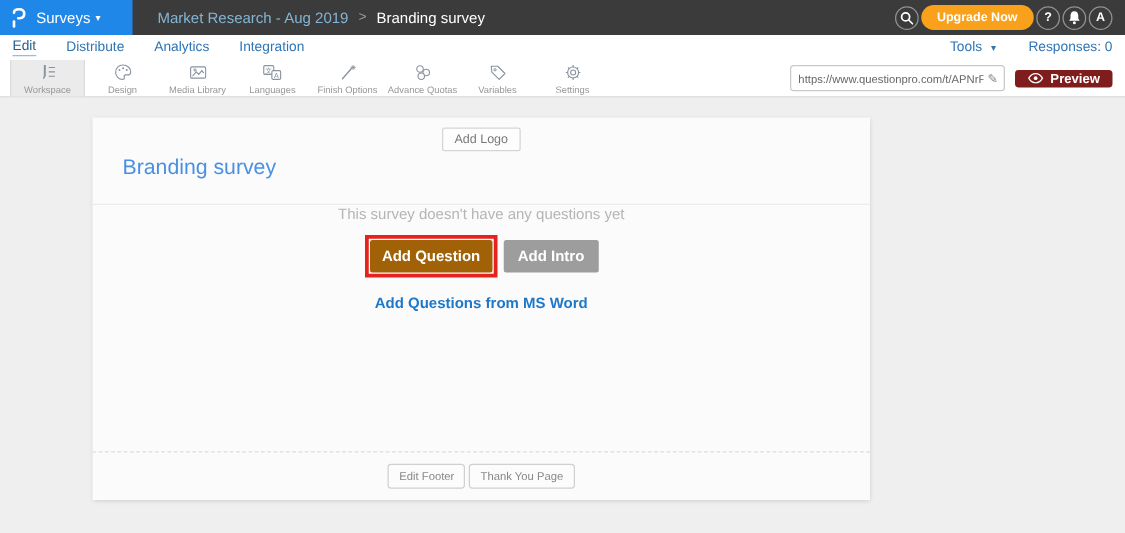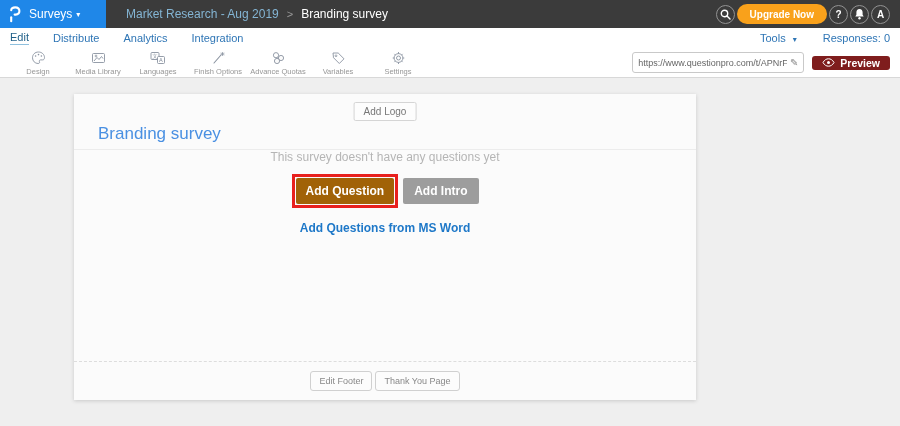--- a/index.html
+++ b/index.html
@@ -40,21 +40,21 @@
   .tool-label { font-size:7.5px; color:#979797; margin-top:2px; white-space:nowrap; }
   .toolbar-spacer { flex:1; }
   .url-box { align-self:center; display:flex; align-items:center; width:172px; height:21px; border:1px solid #c9c9c9; border-radius:3px; background:#fff; padding:0 5px; }
   .url-input { border:none; outline:none; flex:1; font-size:9px; color:#666; font-family:"Liberation Sans", sans-serif; background:transparent; min-width:0; }
   .url-pencil { font-size:10px; color:#888; cursor:pointer; margin-left:3px; }
   .preview-btn { align-self:center; margin:0 10px 0 8px; background:#7f1d1d; border:none; border-radius:3px; color:#fff; font-size:10.5px; font-weight:bold; height:14px; padding:0 10px; display:flex; align-items:center; gap:5px; cursor:pointer; }
 
   
   .main { position:relative; height:348px; }
   .card { position:absolute; left:74px; top:16px; width:622px; height:306px; background:#fbfbfb; box-shadow:0 1px 4px rgba(0,0,0,0.16); }
-  .card-header { position:relative; height:56px; border-bottom:1px solid #ececec; }
+  .card-header { position:relative; height:70px; border-bottom:1px solid #ececec; }
   .add-logo-btn { position:absolute; left:50%; transform:translateX(-50%); top:8px; background:#fdfdfd; border:1px solid #d5d5d5; border-radius:2px; color:#777; font-size:10px; padding:3px 9px; cursor:pointer; }
   .survey-title { position:absolute; left:24px; top:30px; color:#4a90e2; font-size:17px; }
   .card-body { text-align:center; }
   .empty-text { color:#b5b5b5; font-size:12px; }
   .btn-row { margin-top:10px; display:flex; align-items:center; justify-content:center; }
   .red-highlight { border:3px solid #e8201e; padding:1px; display:inline-block; }
   .add-question-btn { background:#a16207; border:none; border-radius:2px; color:#fff; font-size:12px; font-weight:bold; padding:6px 10px; cursor:pointer; }
   .add-intro-btn { background:#9d9d9d; border:none; border-radius:2px; color:#fff; font-size:12px; font-weight:bold; padding:6px 11px; margin-left:5px; cursor:pointer; }
   .msword-link { display:inline-block; margin-top:13px; color:#1e78c8; font-size:12px; font-weight:bold; text-decoration:none; cursor:pointer; }
   .card-footer { position:absolute; bottom:0; left:0; right:0; height:39px; border-top:1px dashed #ddd; display:flex; align-items:center; justify-content:center; gap:3px; }
@@ -111,20 +111,27 @@
     <div class="topbar-spacer"></div>
     <div class="nav-right">
       <span class="tools-label"><span>Tools</span> <span class="caret">▾</span></span>
       <span class="responses-label">Responses: 0</span>
     </div>
   </div>
 
   <div class="toolbar">
     <div class="tool-items">
 
+      <div class="tool-item active">
+        <svg width="15" height="14" viewBox="0 0 15 14">
+          <path d="M4.5 1.5 L4.5 9.5 L3.8 12 L5.2 9.5 L5.2 1.5 Z" fill="none" stroke="#8a93a0" stroke-width="0.9"></path>
+          <path d="M8 3 H13 M8 6.5 H13 M8 10 H13" stroke="#8a93a0" stroke-width="0.9"></path>
+        </svg>
+        <span class="tool-label">Workspace</span>
+      </div>
 
       <div class="tool-item">
         <svg width="15" height="14" viewBox="0 0 15 14">
           <path d="M7.5 1 C3.9 1 1.5 3.5 1.5 6.8 C1.5 10 4 12.5 7 12.5 C8.4 12.5 8.9 11.7 8.4 10.7 C8 9.8 8.5 8.9 9.6 8.9 L11.6 8.9 C12.8 8.9 13.5 8 13.5 6.6 C13.5 3.4 10.8 1 7.5 1 Z" fill="none" stroke="#8a93a0" stroke-width="0.9"></path>
           <circle cx="4.6" cy="5" r="0.8" fill="#8a93a0"></circle>
           <circle cx="7.5" cy="3.6" r="0.8" fill="#8a93a0"></circle>
           <circle cx="10.4" cy="5" r="0.8" fill="#8a93a0"></circle>
         </svg>
         <span class="tool-label">Design</span>
       </div>

